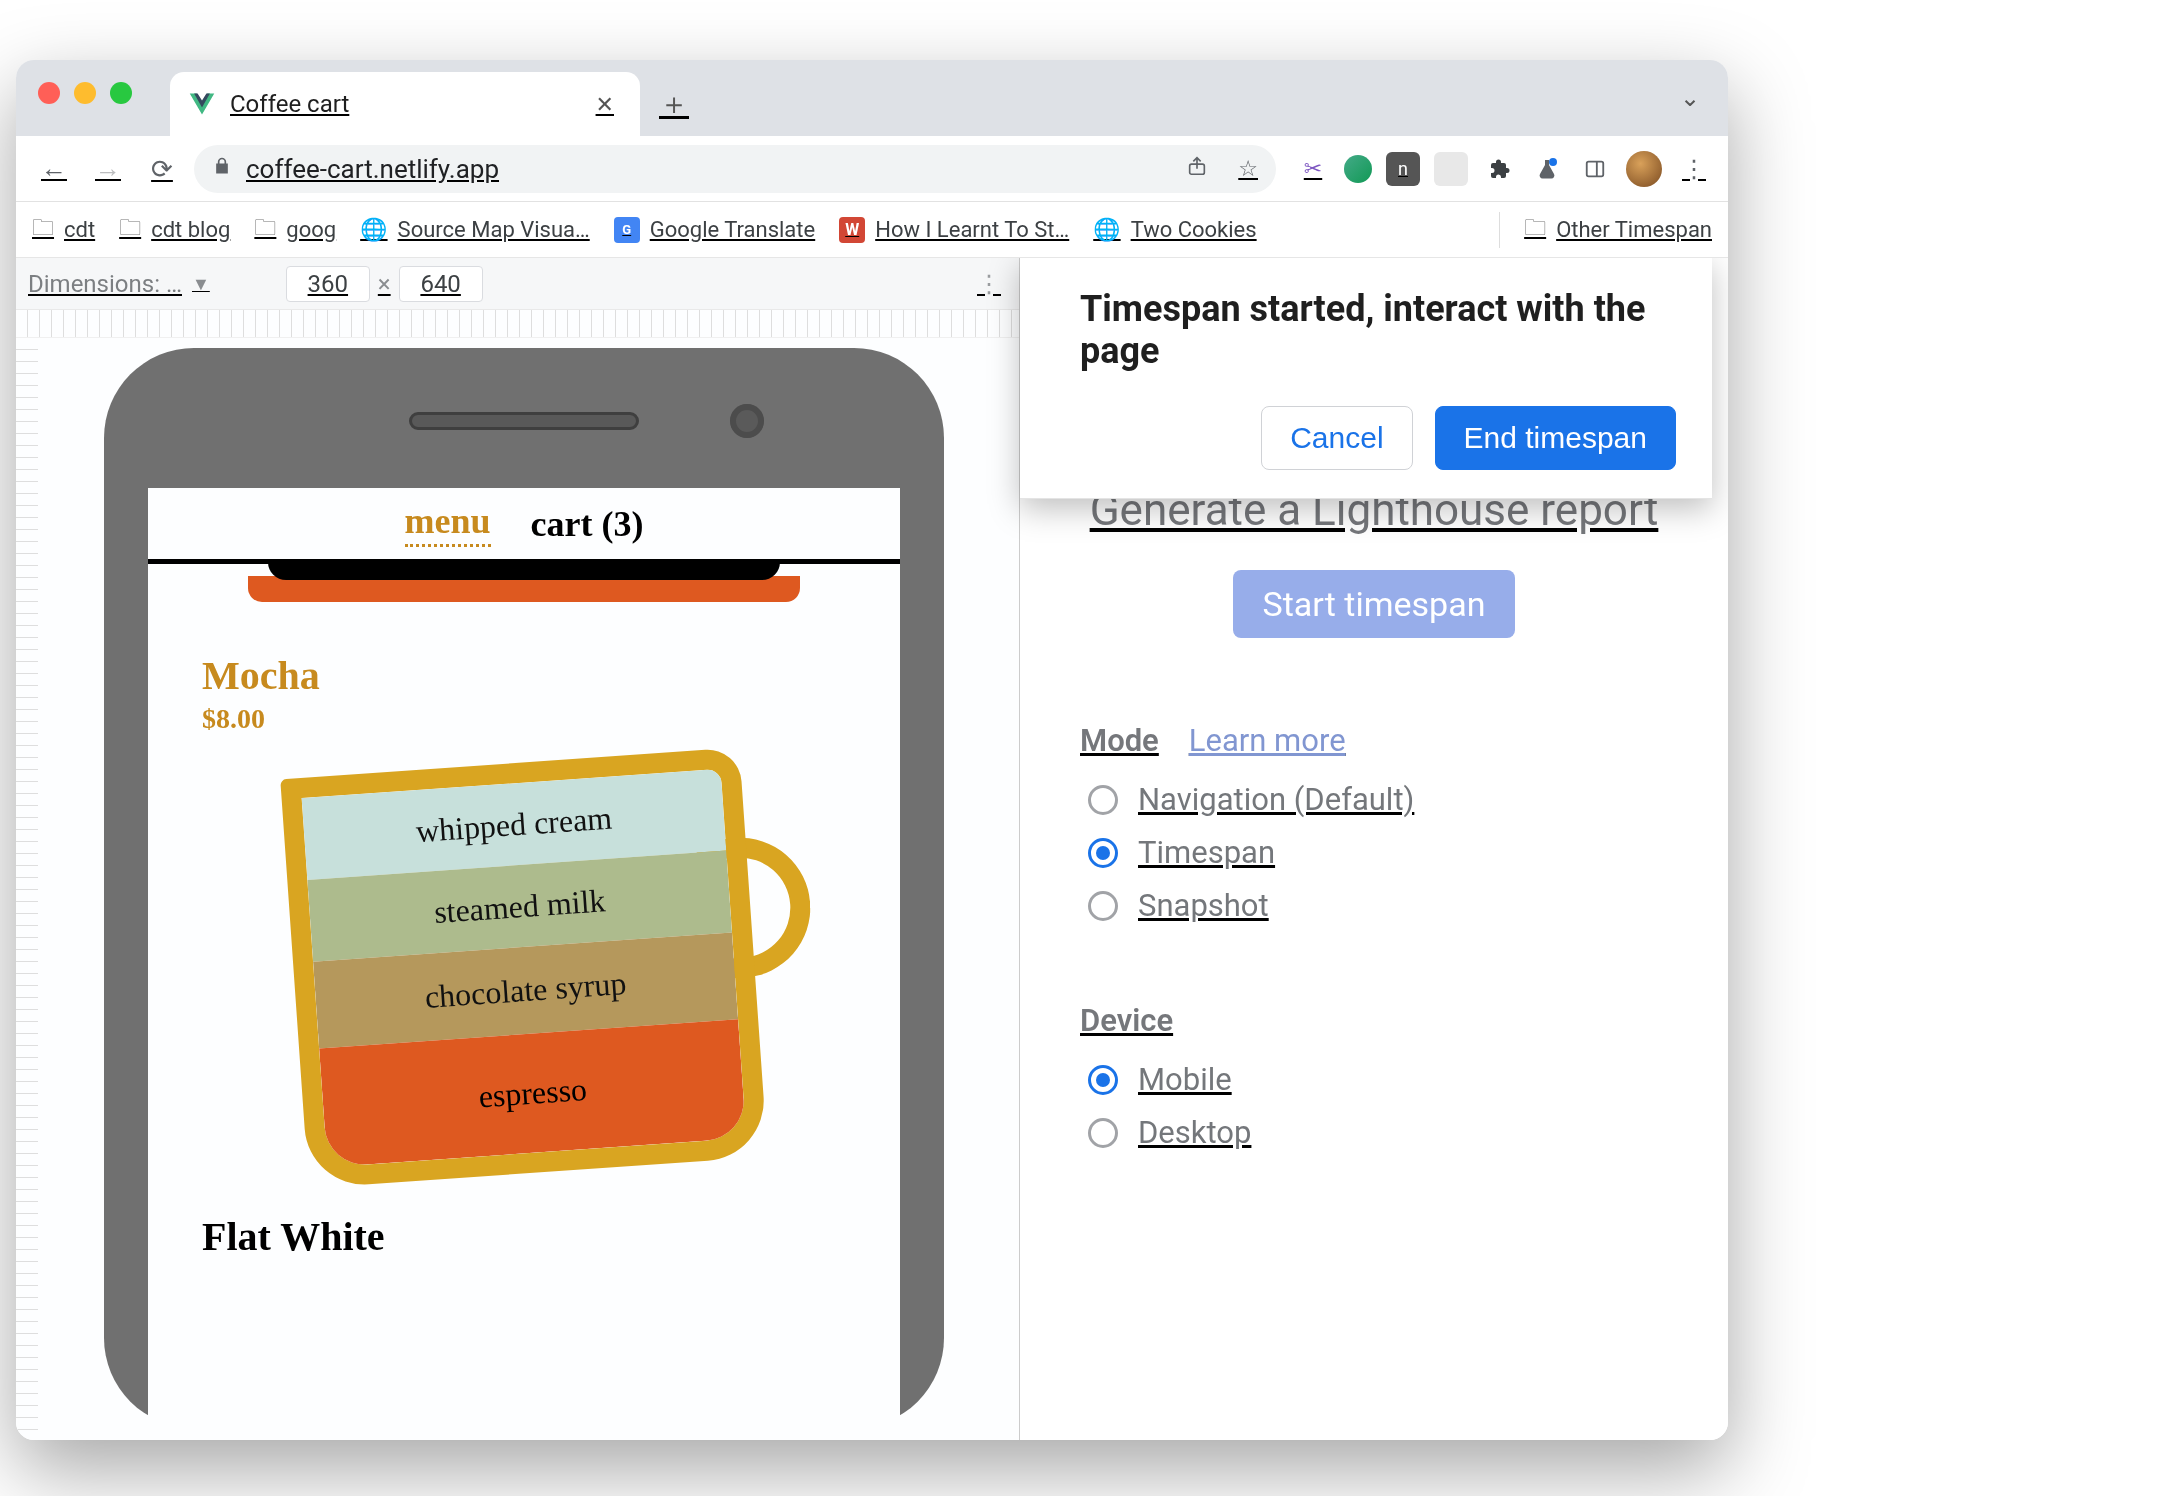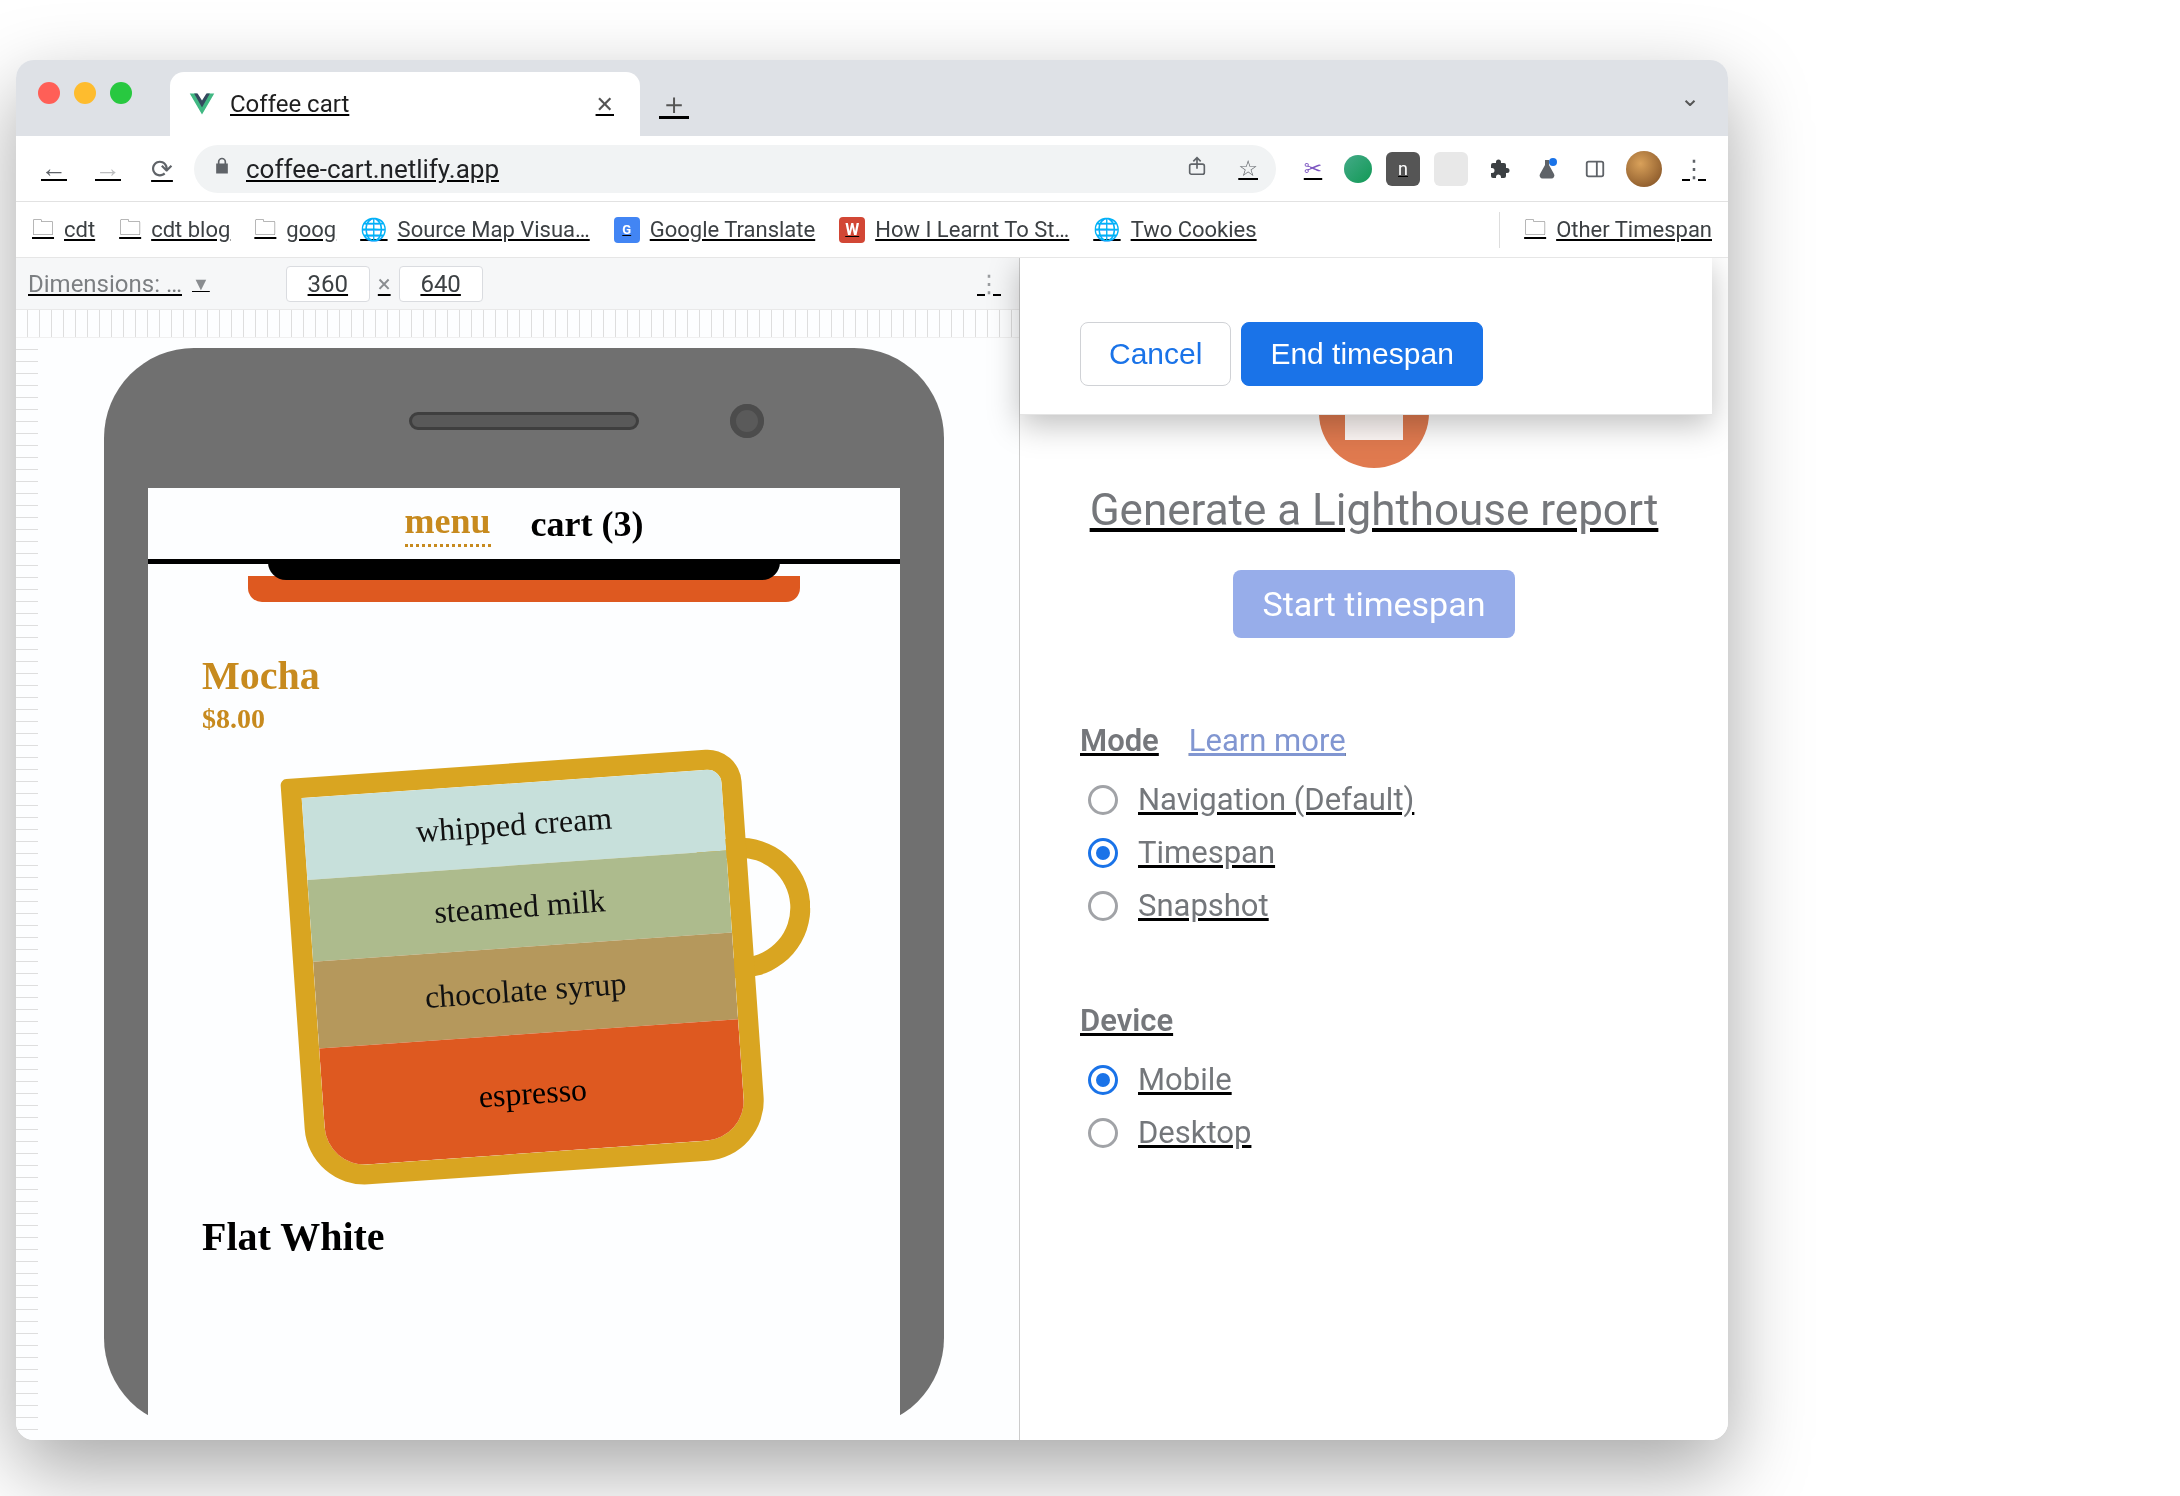--- a/index.html
+++ b/index.html
@@ -333,21 +333,21 @@
     right:16px;
     top:-2px;
     background:#fff;
     box-shadow: 0 10px 30px rgba(0,0,0,0.25);
     padding: 32px 36px 28px 60px;
     z-index:10;
     border-bottom:1px solid #e4e4e4;
   }
   .modal .msg { font-size:36px; font-weight:700; color:#1f1f1f; }
   .modal .actions {
-    display:flex; gap:10px; margin-top:34px;
+    display:flex; justify-content:flex-end; gap:22px; margin-top:34px;
   }
   .btn-outline {
     padding: 14px 28px;
     border:1.5px solid #d0d2d6; border-radius:8px;
     color:#1a73e8; font-size:30px; font-weight:500; background:#fff;
   }
   .btn-primary {
     padding: 14px 28px;
     border-radius:8px;
     background:#1a73e8; color:#fff; font-size:30px; font-weight:500;
@@ -544,20 +544,21 @@
           <span>Mobile</span>
         </div>
         <div class="radio-row">
           <span class="radio"></span>
           <span>Desktop</span>
         </div>
       </div>
     </div>
 
     <div class="modal">
+      <div class="msg">Timespan started, interact with the page</div>
       <div class="actions">
         <button class="btn-outline">Cancel</button>
         <button class="btn-primary">End timespan</button>
       </div>
     </div>
 
   </div>
 </div>
 
 </body></html>

